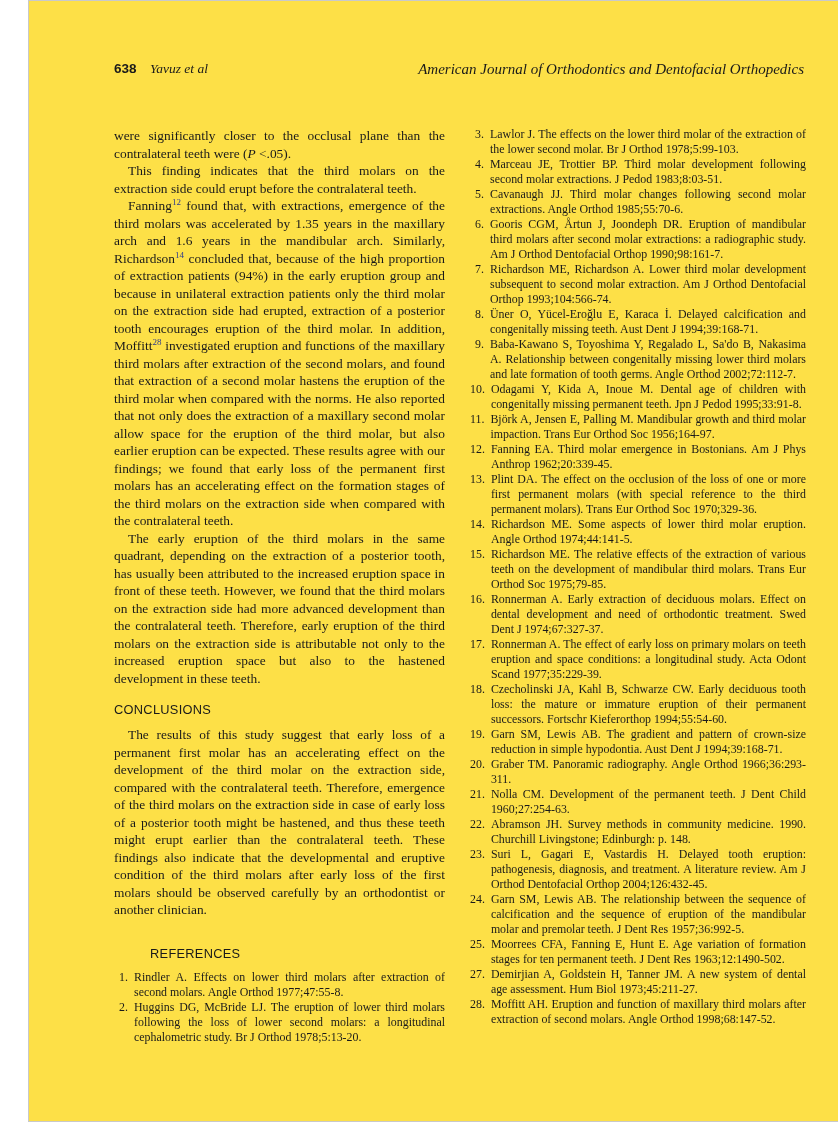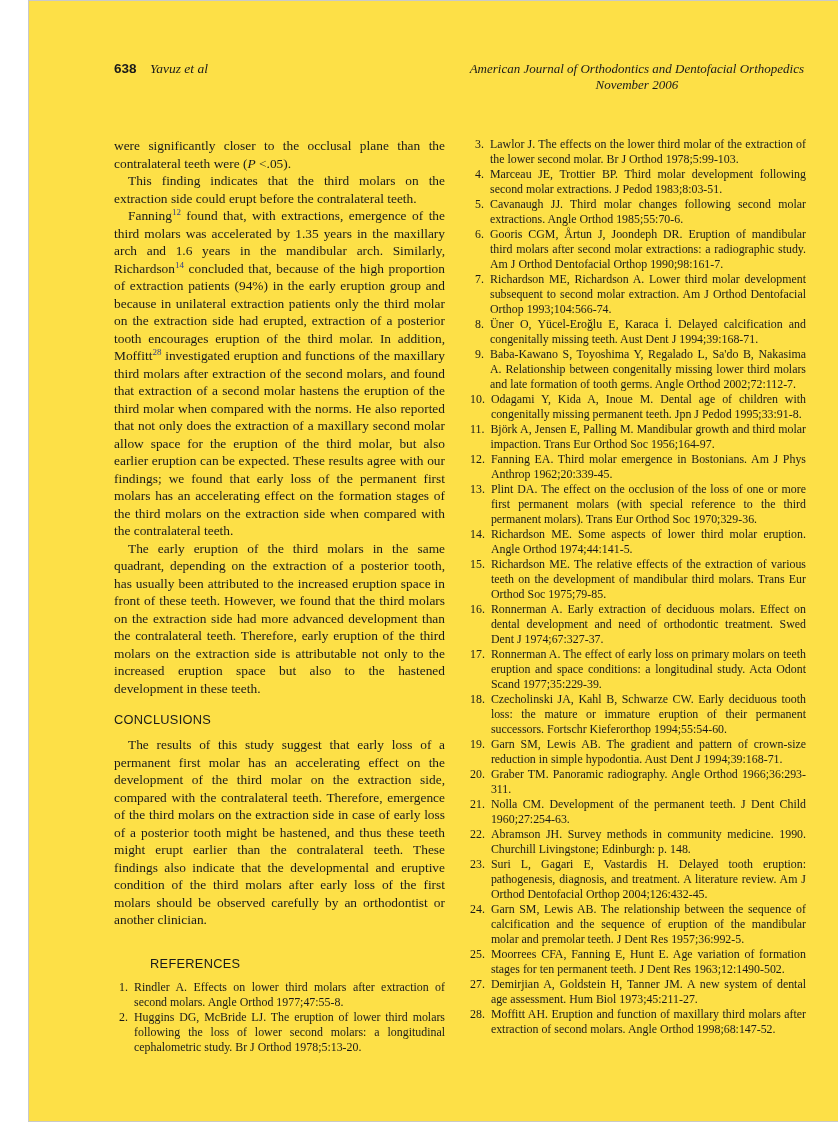--- a/index.html
+++ b/index.html
@@ -36,29 +36,29 @@
   .head-left .pgnum {
     font-family: "Liberation Sans", sans-serif;
     font-weight: bold;
     font-style: normal;
     margin-right: 10px;
   }
   .head-left .authors {
     font-style: italic;
   }
   .head-right {
-    text-align: center;
+    text-align: left;
     font-style: italic;
-    font-size: 13px;
+    font-size: 15px;
     line-height: 16px;
   }
   
   .col {
     position: absolute;
-    top: 136px;
+    top: 126px;
     text-align: justify;
   }
   .col-left  { left: 85px;  width: 331px; }
   .col-right { left: 441px; width: 336px; }
 
   .body-para {
     margin: 0;
     font-size: 13.4px;
     line-height: 17.5px;
   }
@@ -111,21 +111,20 @@
 
 <div class="page">
 
   <div class="running-head">
     <div class="head-left">
       <span class="pgnum">638</span>
       <span class="authors">Yavuz et al</span>
     </div>
     <div class="head-right">
       <div>American Journal of Orthodontics and Dentofacial Orthopedics</div>
-      <div>November 2006</div>
     </div>
   </div>
 
   <div class="col col-left">
     <p class="body-para"><span>were significantly closer to the occlusal plane than the contralateral teeth were (</span><span class="pvar">P</span><span> &lt;.05).</span></p>
 
     <p class="body-para indent">This finding indicates that the third molars on the extraction side could erupt before the contralateral teeth.</p>
 
     <p class="body-para indent"><span>Fanning</span><sup class="cite">12</sup><span> found that, with extractions, emergence of the third molars was accelerated by 1.35 years in the maxillary arch and 1.6 years in the mandibular arch. Similarly, Richardson</span><sup class="cite">14</sup><span> concluded that, because of the high proportion of extraction patients (94%) in the early eruption group and because in unilateral extraction patients only the third molar on the extraction side had erupted, extraction of a posterior tooth encourages eruption of the third molar. In addition, Moffitt</span><sup class="cite">28</sup><span> investigated eruption and functions of the maxillary third molars after extraction of the second molars, and found that extraction of a second molar hastens the eruption of the third molar when compared with the norms. He also reported that not only does the extraction of a maxillary second molar allow space for the eruption of the third molar, but also earlier eruption can be expected. These results agree with our findings; we found that early loss of the permanent first molars has an accelerating effect on the formation stages of the third molars on the extraction side when compared with the contralateral teeth.</span></p>
 

